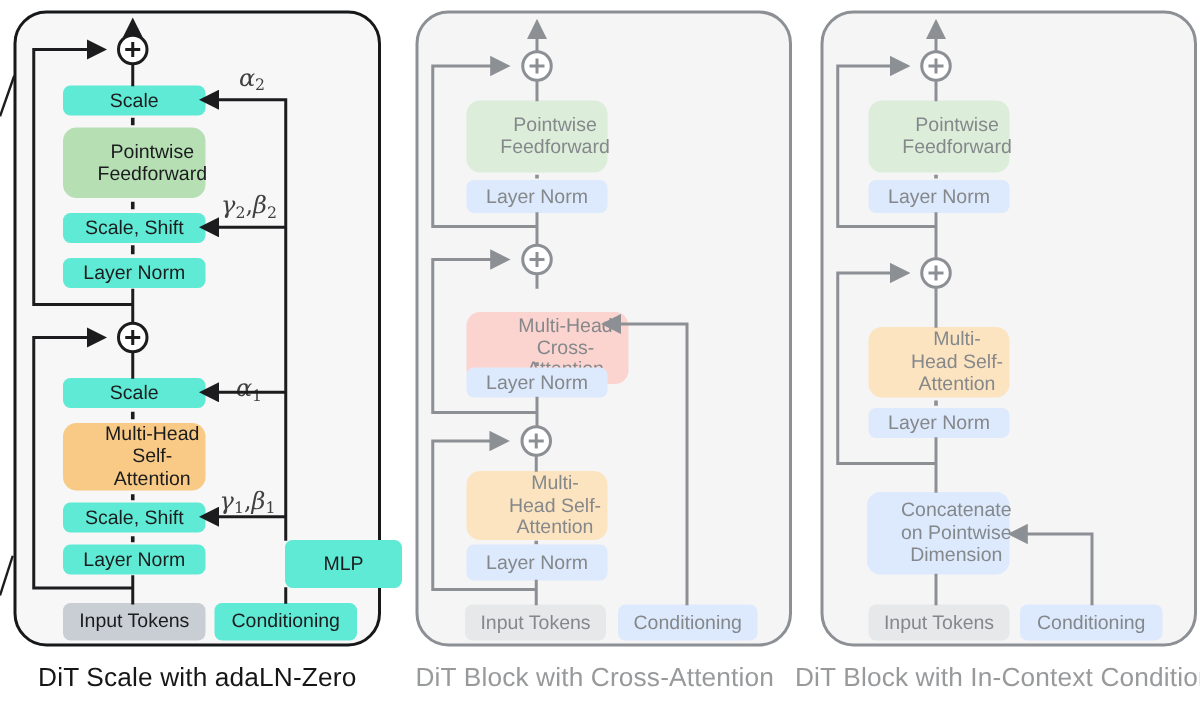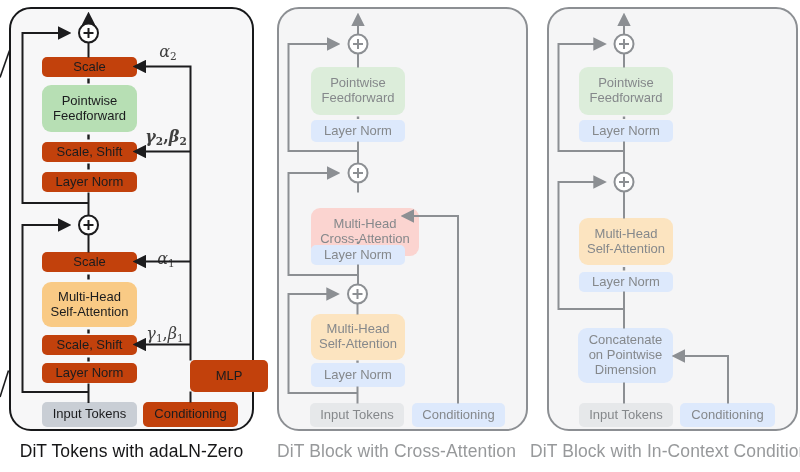--- a/index.html
+++ b/index.html
@@ -4,22 +4,22 @@
 <style>
   html,body{margin:0;padding:0;}
   body{width:800px;height:472px;position:relative;overflow:hidden;background:#ffffff;
        font-family:"Liberation Sans", sans-serif;}
   .panel{position:absolute;box-sizing:border-box;border-radius:22px;}
   #panel-left{left:9px;top:7px;width:245px;height:424px;border:2px solid #17181a;background:#f7f7f8;}
   #panel-mid{left:277px;top:7px;width:251px;height:424px;border:2px solid #8c8f93;background:#f5f5f6;}
   #panel-right{left:547px;top:7px;width:251px;height:424px;border:2px solid #8c8f93;background:#f5f5f6;}
   .box{position:absolute;box-sizing:border-box;display:flex;align-items:center;justify-content:center;
        text-align:center;font-size:13px;line-height:1.13;border-radius:5px;color:#1b1c1e;padding:1px 4px;}
-  .big{border-radius:9px;}
-  .blue{background:#c2410c;}
+  .big{border-radius:9px;padding-left:28px;}
+  .blue{background:#5eead4;}
   .green{background:#b7dfb4;}
   .orange{background:#f9ca85;}
   .grayb{background:#c9ced5;}
   .faded{color:#85888b;}
   .f-blue{background:#dde9fc;}
   .f-green{background:#dcedda;}
   .f-red{background:#fbd4d0;}
   .f-orange{background:#fce4c0;}
   .f-gray{background:#e6e8ea;}
   .caption{position:absolute;top:441px;font-size:17.5px;letter-spacing:0.1px;text-align:center;white-space:nowrap;}
@@ -45,42 +45,42 @@
 <div class="box blue" style="left:42px;top:172px;width:95px;height:20px;">Layer Norm</div>
 <div class="box blue" style="left:42px;top:252px;width:95px;height:20px;">Scale</div>
 <div class="box orange big" style="left:42px;top:282px;width:95px;height:45px;">Multi-Head Self-Attention</div>
 <div class="box blue" style="left:42px;top:335px;width:95px;height:20px;">Scale, Shift</div>
 <div class="box blue" style="left:42px;top:363px;width:95px;height:20px;">Layer Norm</div>
 <div class="box grayb" style="left:42px;top:402px;width:95px;height:25px;">Input Tokens</div>
 <div class="box blue" style="left:152px;top:360px;width:78px;height:32px;margin-left:38px;">MLP</div>
 <div class="box blue" style="left:143px;top:402px;width:95px;height:25px;">Conditioning</div>
 
 <div class="mathlab" style="left:152px;top:42px;width:32px;"><i>α</i><sub>2</sub></div>
-<div class="mathlab" style="left:142px;top:127px;width:48px;font-weight:bold;"><i>γ</i><sub>2</sub><span class="comma">,</span><i>β</i><sub>2</sub></div>
+<div class="mathlab" style="left:142px;top:127px;width:48px;"><i>γ</i><sub>2</sub><span class="comma">,</span><i>β</i><sub>2</sub></div>
 <div class="mathlab" style="left:150px;top:249px;width:32px;"><i>α</i><sub>1</sub></div>
 <div class="mathlab" style="left:141px;top:324px;width:48px;"><i>γ</i><sub>1</sub><span class="comma">,</span><i>β</i><sub>1</sub></div>
 
 <div class="box f-green big faded" style="left:311px;top:67px;width:94px;height:48px;">Pointwise Feedforward</div>
 <div class="box f-blue faded" style="left:311px;top:120px;width:94px;height:22px;">Layer Norm</div>
 <div class="box f-red big faded" style="left:311px;top:208px;width:108px;height:48px;">Multi-Head Cross-Attention</div>
 <div class="box f-blue faded" style="left:311px;top:245px;width:94px;height:20px;">Layer Norm</div>
 <div class="box f-orange big faded" style="left:311px;top:314px;width:94px;height:46px;">Multi-Head Self-Attention</div>
 <div class="box f-blue faded" style="left:311px;top:363px;width:94px;height:24px;">Layer Norm</div>
 <div class="box f-gray faded" style="left:310px;top:403px;width:94px;height:24px;">Input Tokens</div>
 <div class="box f-blue faded" style="left:412px;top:403px;width:93px;height:24px;">Conditioning</div>
 
 <div class="box f-green big faded" style="left:579px;top:67px;width:94px;height:48px;">Pointwise Feedforward</div>
 <div class="box f-blue faded" style="left:579px;top:120px;width:94px;height:22px;">Layer Norm</div>
 <div class="box f-orange big faded" style="left:579px;top:218px;width:94px;height:47px;">Multi-Head Self-Attention</div>
 <div class="box f-blue faded" style="left:579px;top:272px;width:94px;height:20px;">Layer Norm</div>
 <div class="box f-blue big faded" style="left:578px;top:328px;width:95px;height:55px;">Concatenate on Pointwise Dimension</div>
 <div class="box f-gray faded" style="left:579px;top:403px;width:94px;height:24px;">Input Tokens</div>
 <div class="box f-blue faded" style="left:680px;top:403px;width:95px;height:24px;">Conditioning</div>
 
-<div class="caption" id="cap-left">DiT Tokens with adaLN-Zero</div>
+<div class="caption" id="cap-left">DiT Scale with adaLN-Zero</div>
 <div class="caption" id="cap-mid">DiT Block with Cross-Attention</div>
 <div class="caption" id="cap-right">DiT Block with In-Context Conditioning</div>
 
 <svg id="wires" width="800" height="472" viewBox="0 0 800 472">
   <defs>
     <marker id="ab" viewBox="0 0 10 10" refX="7.5" refY="5" markerWidth="6.8" markerHeight="6.8" orient="auto">
       <path d="M0,0 L10,5 L0,10 z" fill="#1c1c1e"></path>
     </marker>
     <marker id="ag" viewBox="0 0 10 10" refX="7.5" refY="5" markerWidth="6.8" markerHeight="6.8" orient="auto">
       <path d="M0,0 L10,5 L0,10 z" fill="#8c8f93"></path>

